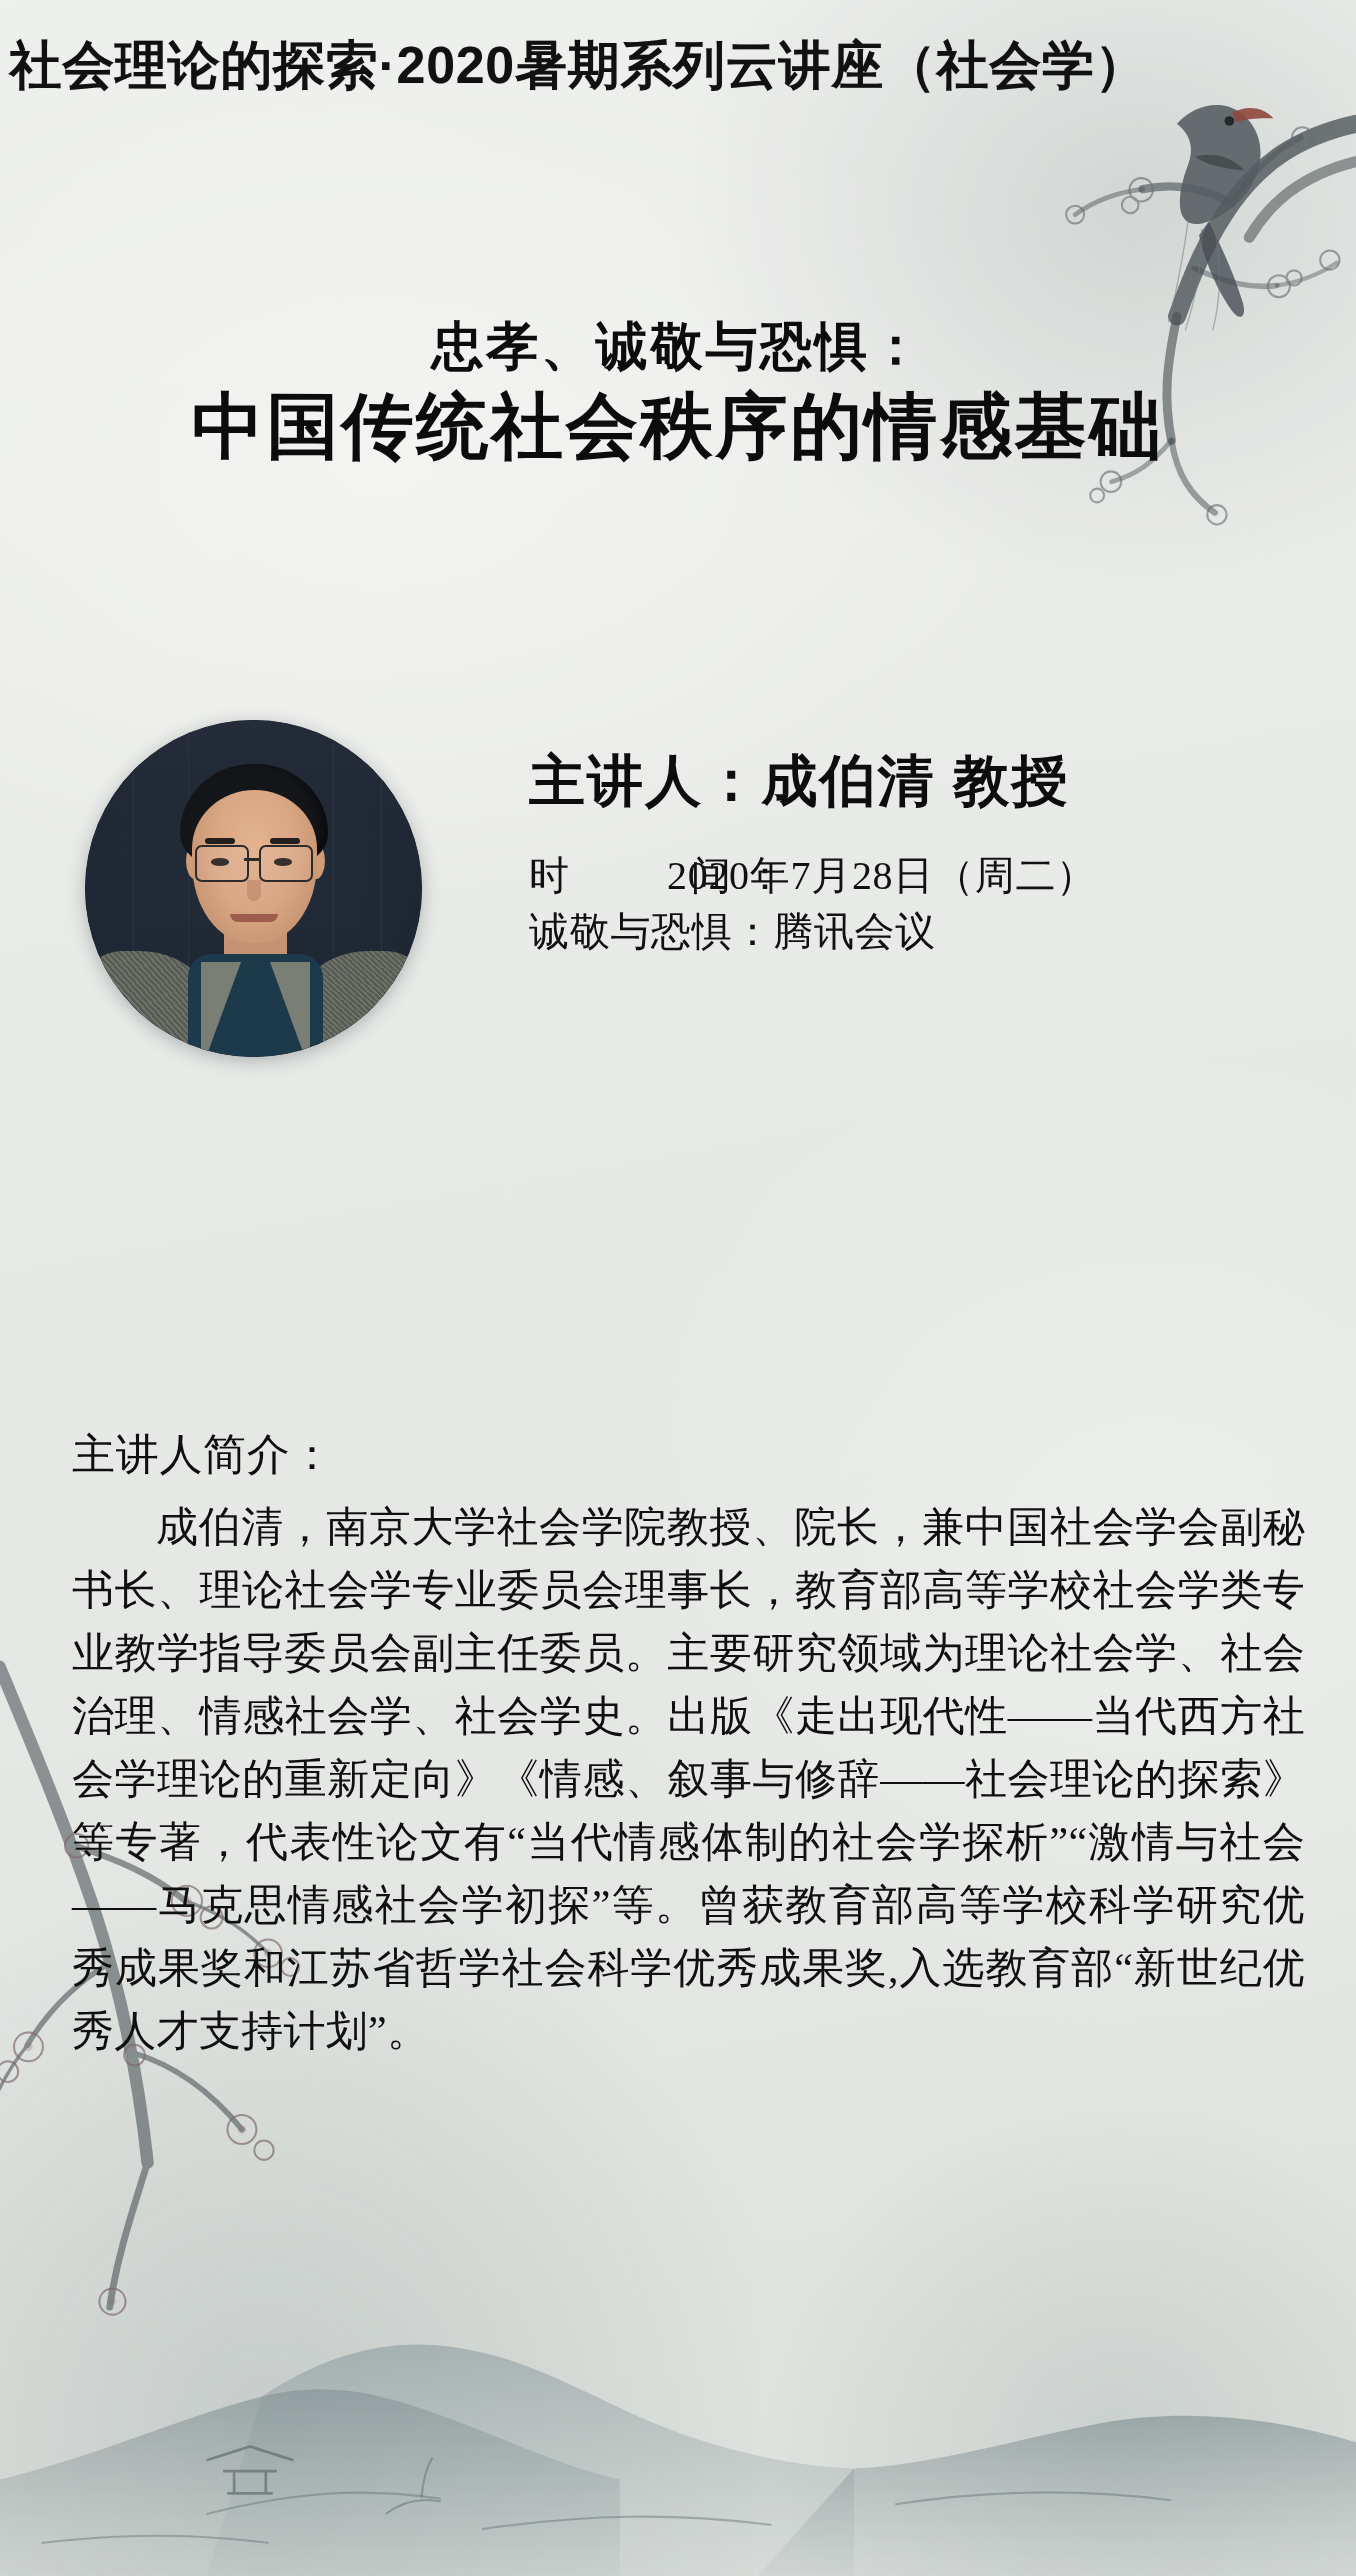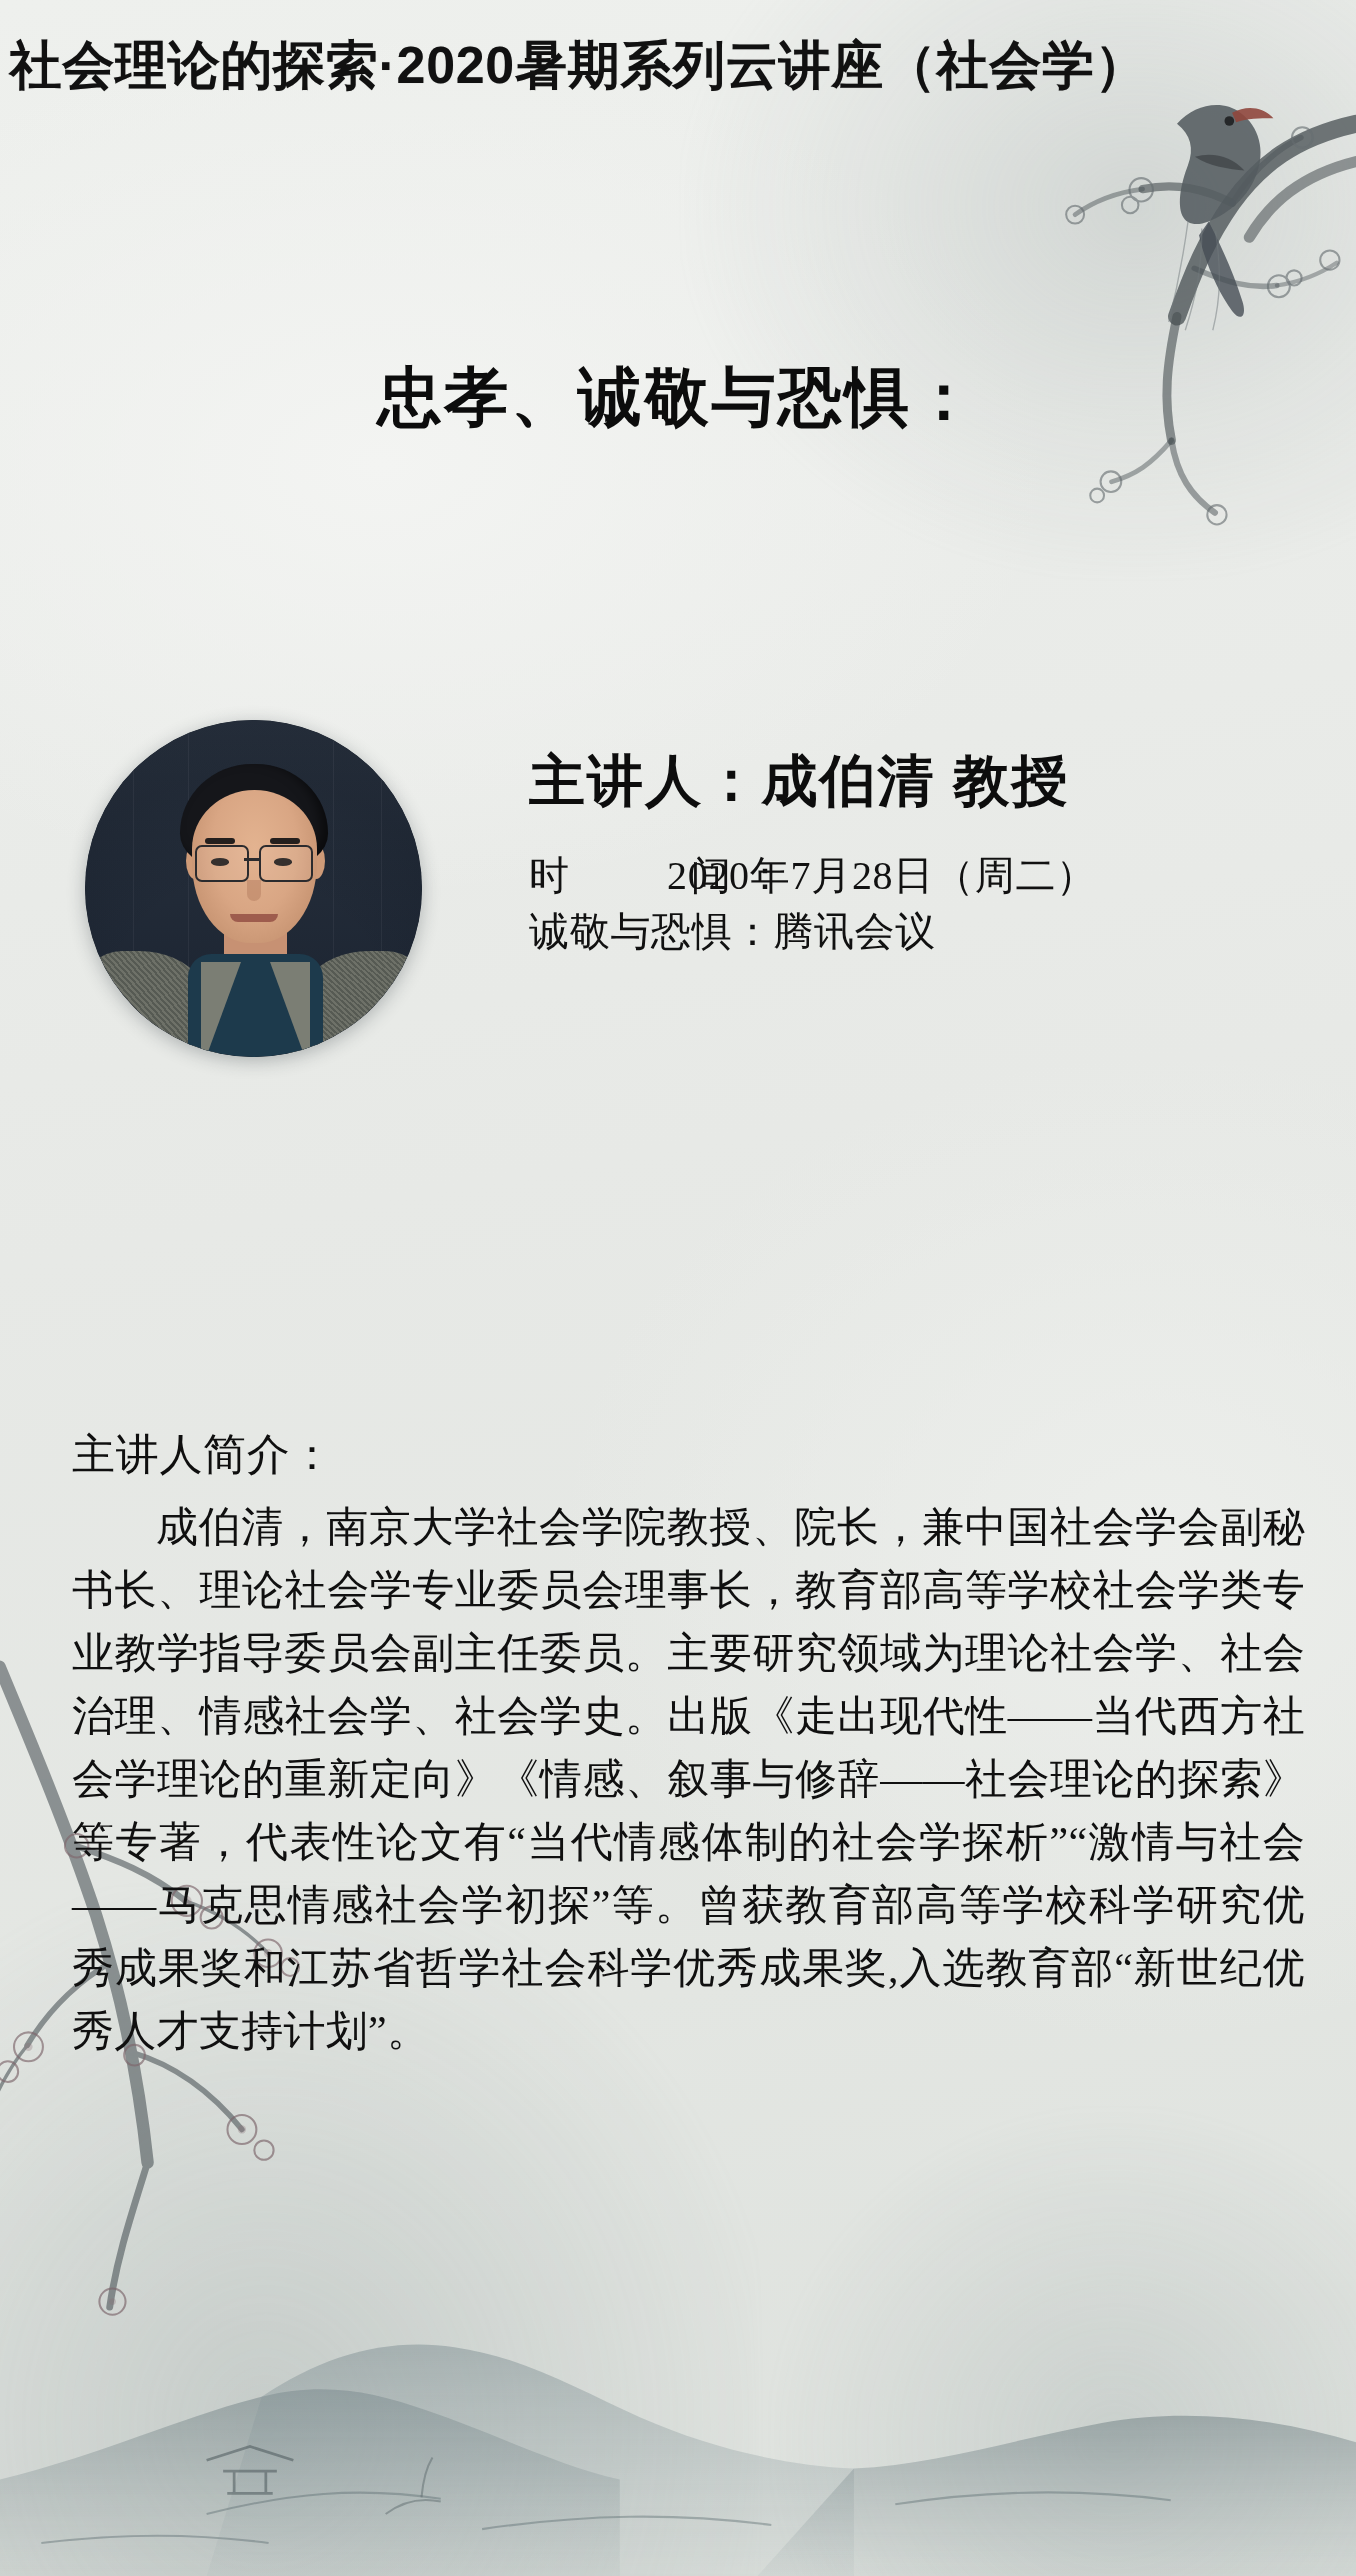--- a/index.html
+++ b/index.html
@@ -82,21 +82,21 @@
     text-align: center;
     z-index: 7;
   }
   .title-line {
     font-family: "Liberation Sans", "DejaVu Sans", sans-serif;
     font-weight: bold;
     color: #0c0c0c;
     letter-spacing: 2.8px;
     line-height: 1.28;
   }
-  .title-line-1 { font-size: 64px; margin-top: 44px; }
+  .title-line-1 { font-size: 52px; }
   .title-line-2 { font-size: 72px; }
 
   
   .speaker-section {
     position: absolute;
     top: 703px;
     left: 16px;
     width: 1120px;
     height: 572px;
     z-index: 7;
@@ -383,20 +383,21 @@
       <path d="M576 276 C 584 330, 584 372, 572 420"></path>
     </g>
   </svg>
 
   <div class="header">
     <div class="header-title">社会理论的探索·2020暑期系列云讲座（社会学）</div>
   </div>
 
   <div class="title-block">
     <div class="title-line title-line-1">忠孝、诚敬与恐惧：</div>
+    <div class="title-line title-line-2">中国传统社会秩序的情感基础</div>
   </div>
 
   <div class="speaker-section">
 
     <div class="portrait-wrap">
       <div class="portrait">
         <div class="p-fold" style="left:48px"></div>
         <div class="p-fold" style="left:103px"></div>
         <div class="p-fold" style="left:248px"></div>
         <div class="p-fold" style="left:296px"></div>

